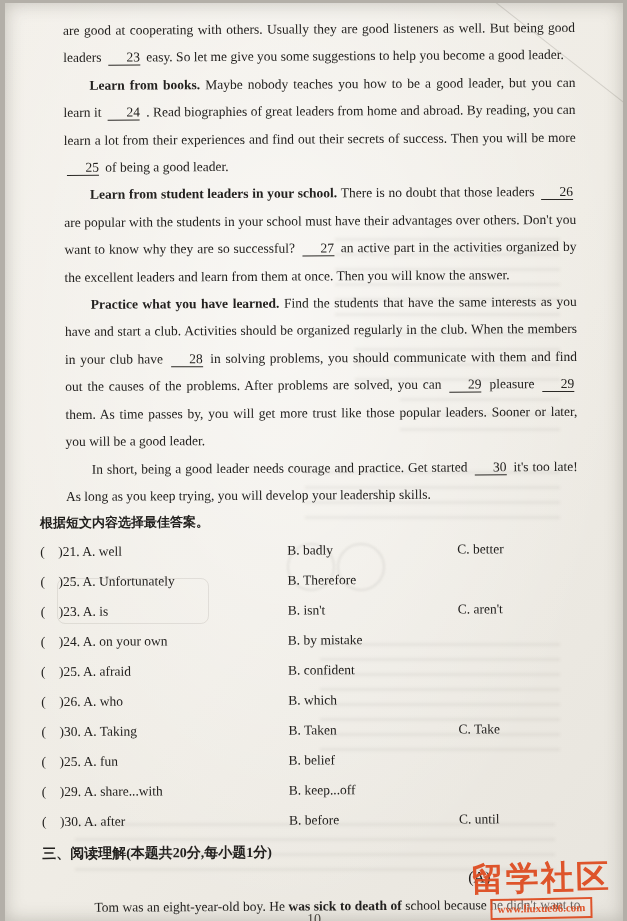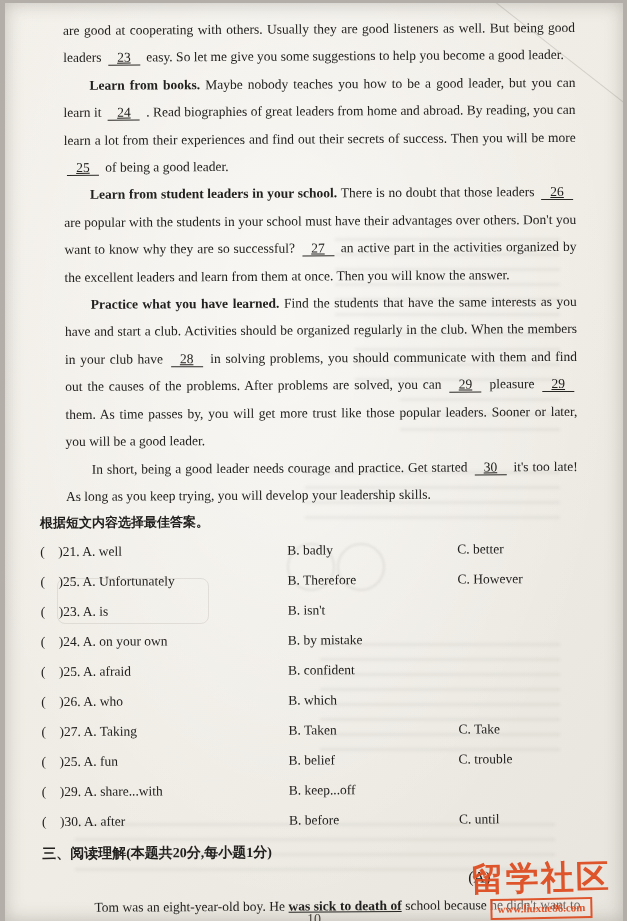--- a/index.html
+++ b/index.html
@@ -18,39 +18,38 @@
   }
   .content{
     position:absolute;left:58px;top:14px;width:512px;
     transform:rotate(-0.35deg);transform-origin:top left;
     font-size:13.5px;color:#23211f;
   }
   .para{margin:0;text-align:justify;line-height:27.4px;}
   .para.indent{text-indent:26px;}
   .lead{font-weight:bold;}
   .blank{
-    display:inline-block;min-width:32px;text-align:center;
+    display:inline-block;min-width:32px;text-align:right;
     border-bottom:1px solid #2a2825;line-height:15px;margin:0 3px;
     text-indent:0;
-    text-decoration:underline;
   }
   .instruction{
     margin:2px 0 3px -26px;font-weight:bold;font-size:13px;line-height:22px;
   }
   .q-list{margin-left:-26px;}
   .q-row{display:grid;grid-template-columns:247px 170px auto;line-height:30px;}
   .q-cell{white-space:nowrap;}
   .bracket{white-space:pre;}
   .section-heading{
     margin:5px 0 0 -26px;font-weight:bold;font-size:14px;line-height:24px;
   }
   .part-label{
     margin:2px 0 2px 400px;font-size:16px;line-height:24px;color:#23211f;
   }
-  .passage .marked{font-weight:bold;text-decoration:underline;}
+  .passage .marked{font-weight:bold;}
   .passage{line-height:27.4px;}
   
   .bleed{
     position:absolute;opacity:.5;filter:blur(1.4px);pointer-events:none;
     background:repeating-linear-gradient(to bottom, rgba(105,100,92,.16) 0 3px, rgba(0,0,0,0) 3px 15px);
   }
   .bleed-ring{
     position:absolute;border:2px solid rgba(90,85,78,.10);border-radius:50%;
     filter:blur(1px);pointer-events:none;
   }
@@ -107,47 +106,46 @@
 
     <div class="q-list">
         <div class="q-row">
           <div class="q-cell"><span class="bracket">(    )</span><span>21. A. well</span></div>
           <div class="q-cell">B. badly</div>
           <div class="q-cell">C. better</div>
         </div>
         <div class="q-row">
           <div class="q-cell"><span class="bracket">(    )</span><span>25. A. Unfortunately</span></div>
           <div class="q-cell">B. Therefore</div>
-          <div class="q-cell">C. However</div>
         </div>
         <div class="q-row">
           <div class="q-cell"><span class="bracket">(    )</span><span>23. A. is</span></div>
           <div class="q-cell">B. isn't</div>
+          <div class="q-cell">C. aren't</div>
         </div>
         <div class="q-row">
           <div class="q-cell"><span class="bracket">(    )</span><span>24. A. on your own</span></div>
           <div class="q-cell">B. by mistake</div>
         </div>
         <div class="q-row">
           <div class="q-cell"><span class="bracket">(    )</span><span>25. A. afraid</span></div>
           <div class="q-cell">B. confident</div>
         </div>
         <div class="q-row">
           <div class="q-cell"><span class="bracket">(    )</span><span>26. A. who</span></div>
           <div class="q-cell">B. which</div>
         </div>
         <div class="q-row">
-          <div class="q-cell"><span class="bracket">(    )</span><span>27. A. Taking</span></div>
+          <div class="q-cell"><span class="bracket">(    )</span><span>30. A. Taking</span></div>
           <div class="q-cell">B. Taken</div>
           <div class="q-cell">C. Take</div>
         </div>
         <div class="q-row">
           <div class="q-cell"><span class="bracket">(    )</span><span>25. A. fun</span></div>
           <div class="q-cell">B. belief</div>
-          <div class="q-cell">C. trouble</div>
         </div>
         <div class="q-row">
           <div class="q-cell"><span class="bracket">(    )</span><span>29. A. share...with</span></div>
           <div class="q-cell">B. keep...off</div>
         </div>
         <div class="q-row">
           <div class="q-cell"><span class="bracket">(    )</span><span>30. A. after</span></div>
           <div class="q-cell">B. before</div>
           <div class="q-cell">C. until</div>
         </div>

